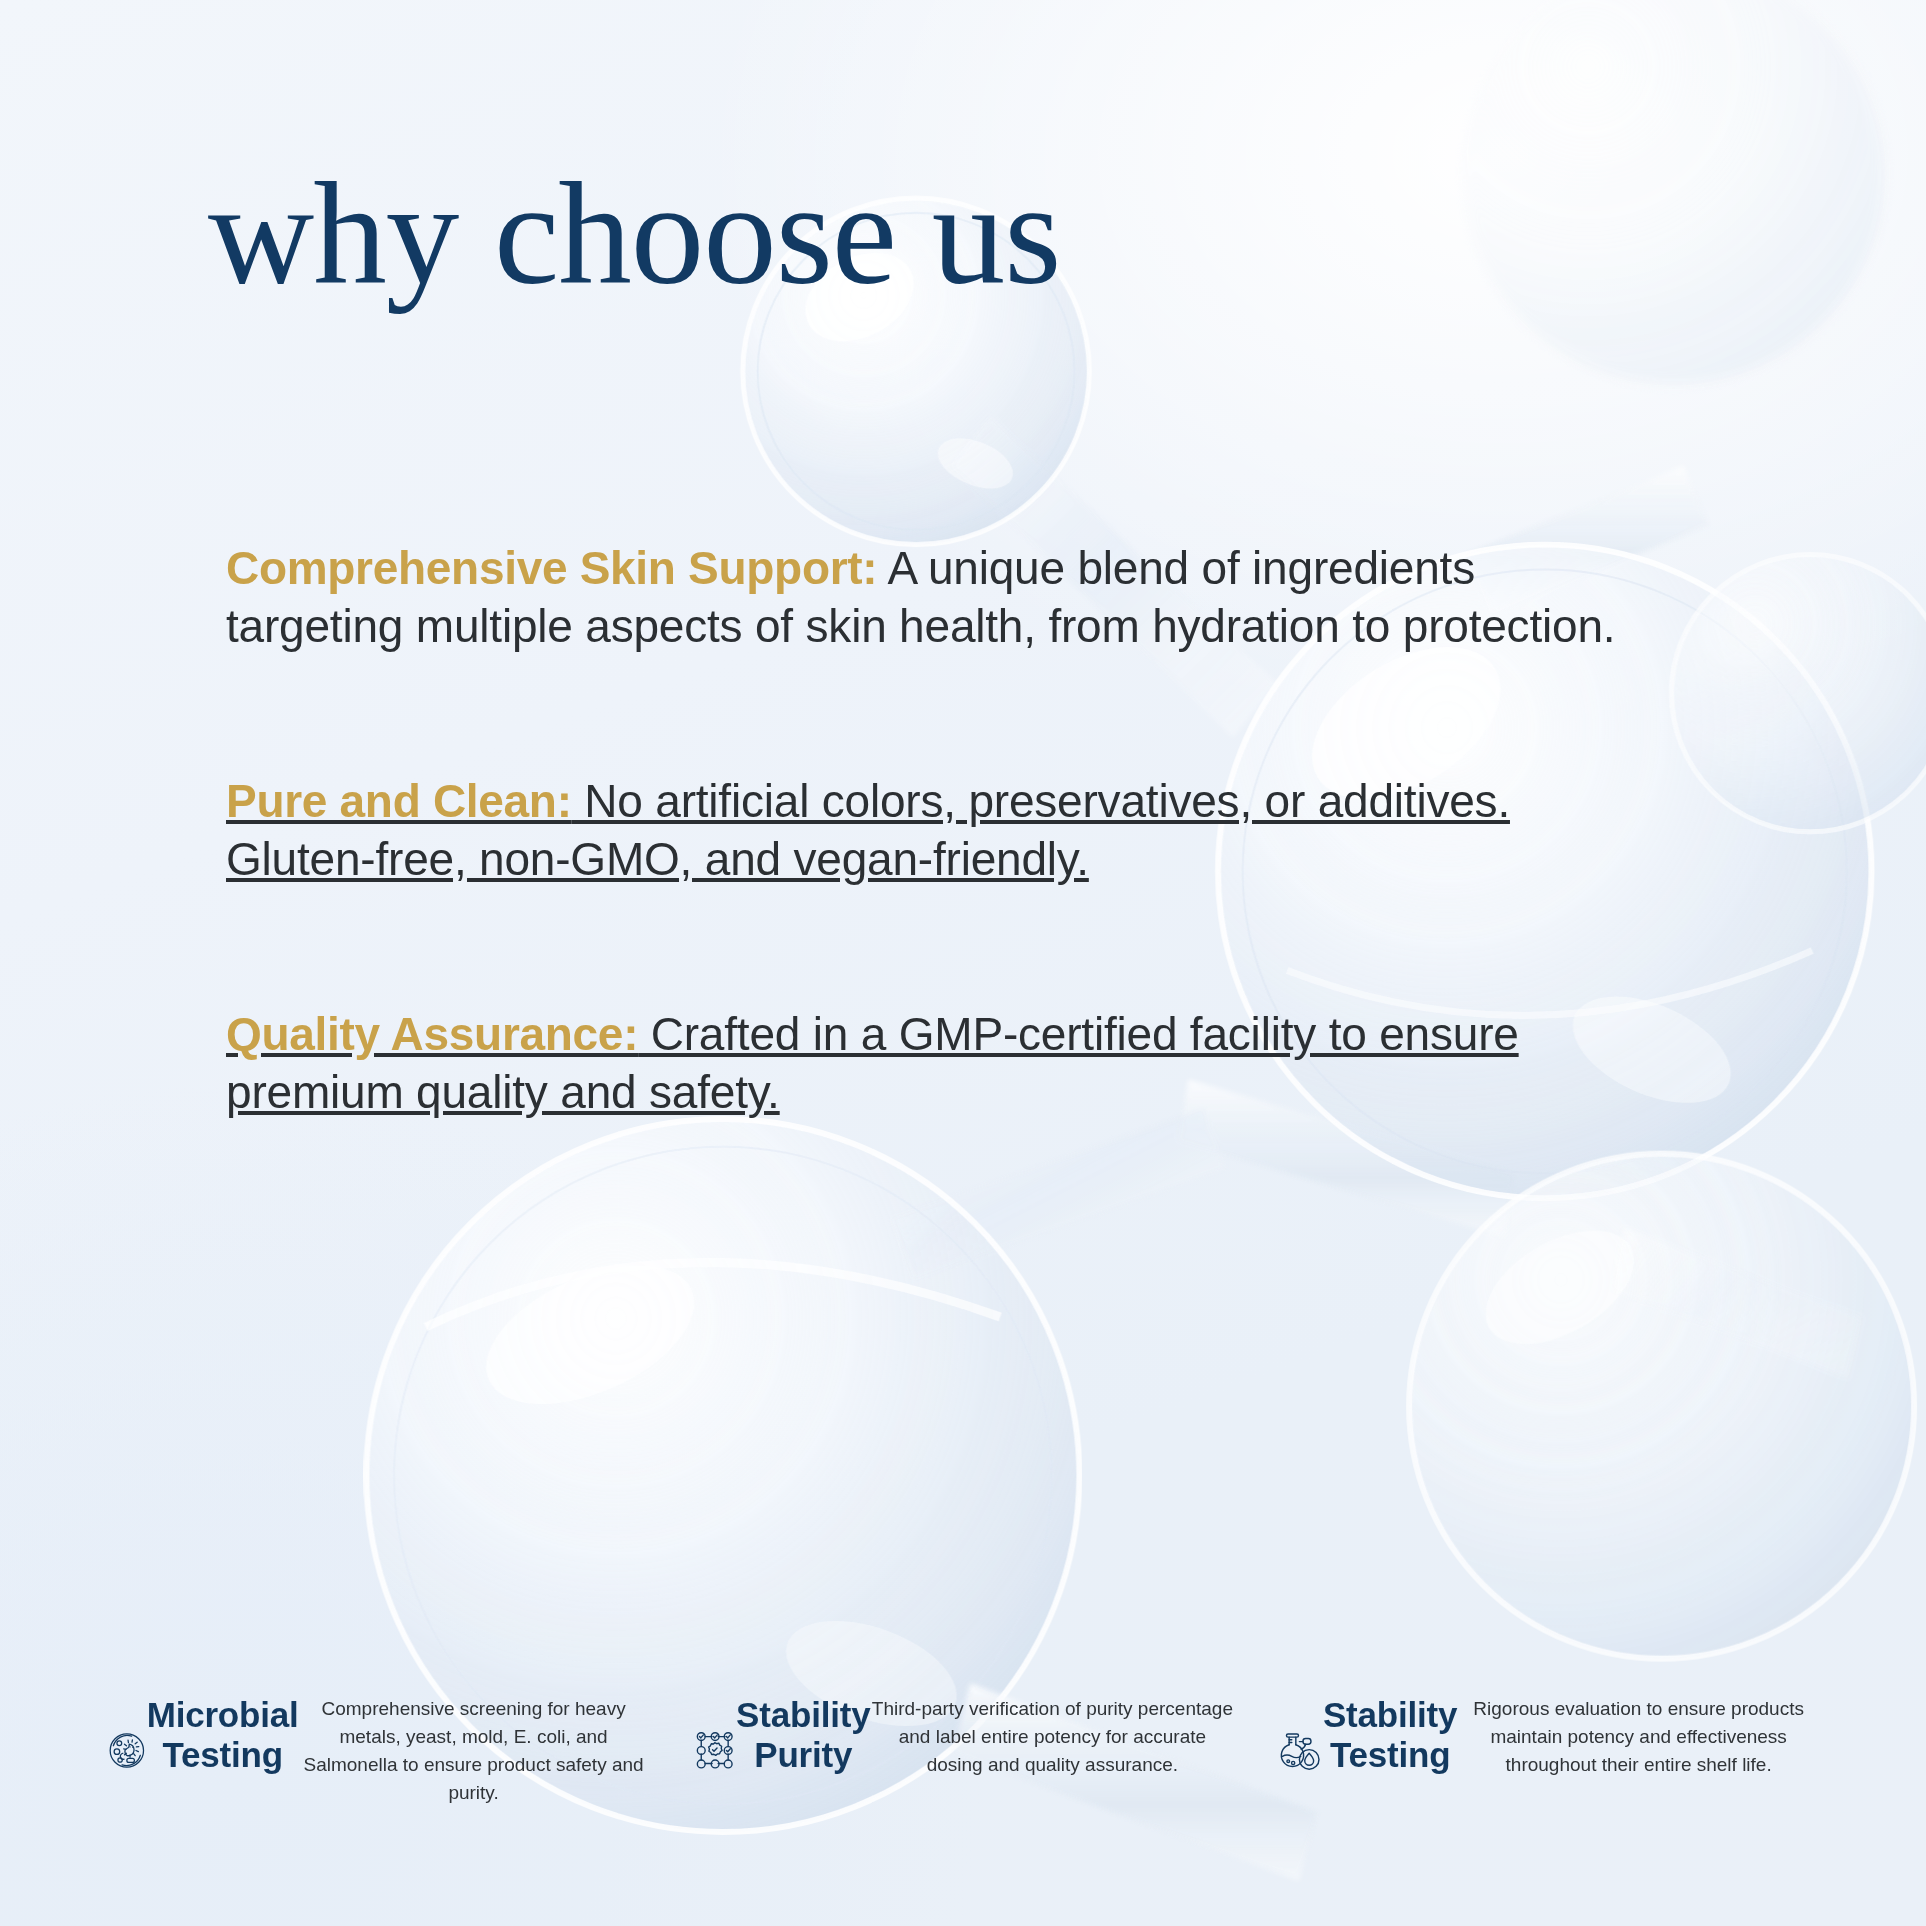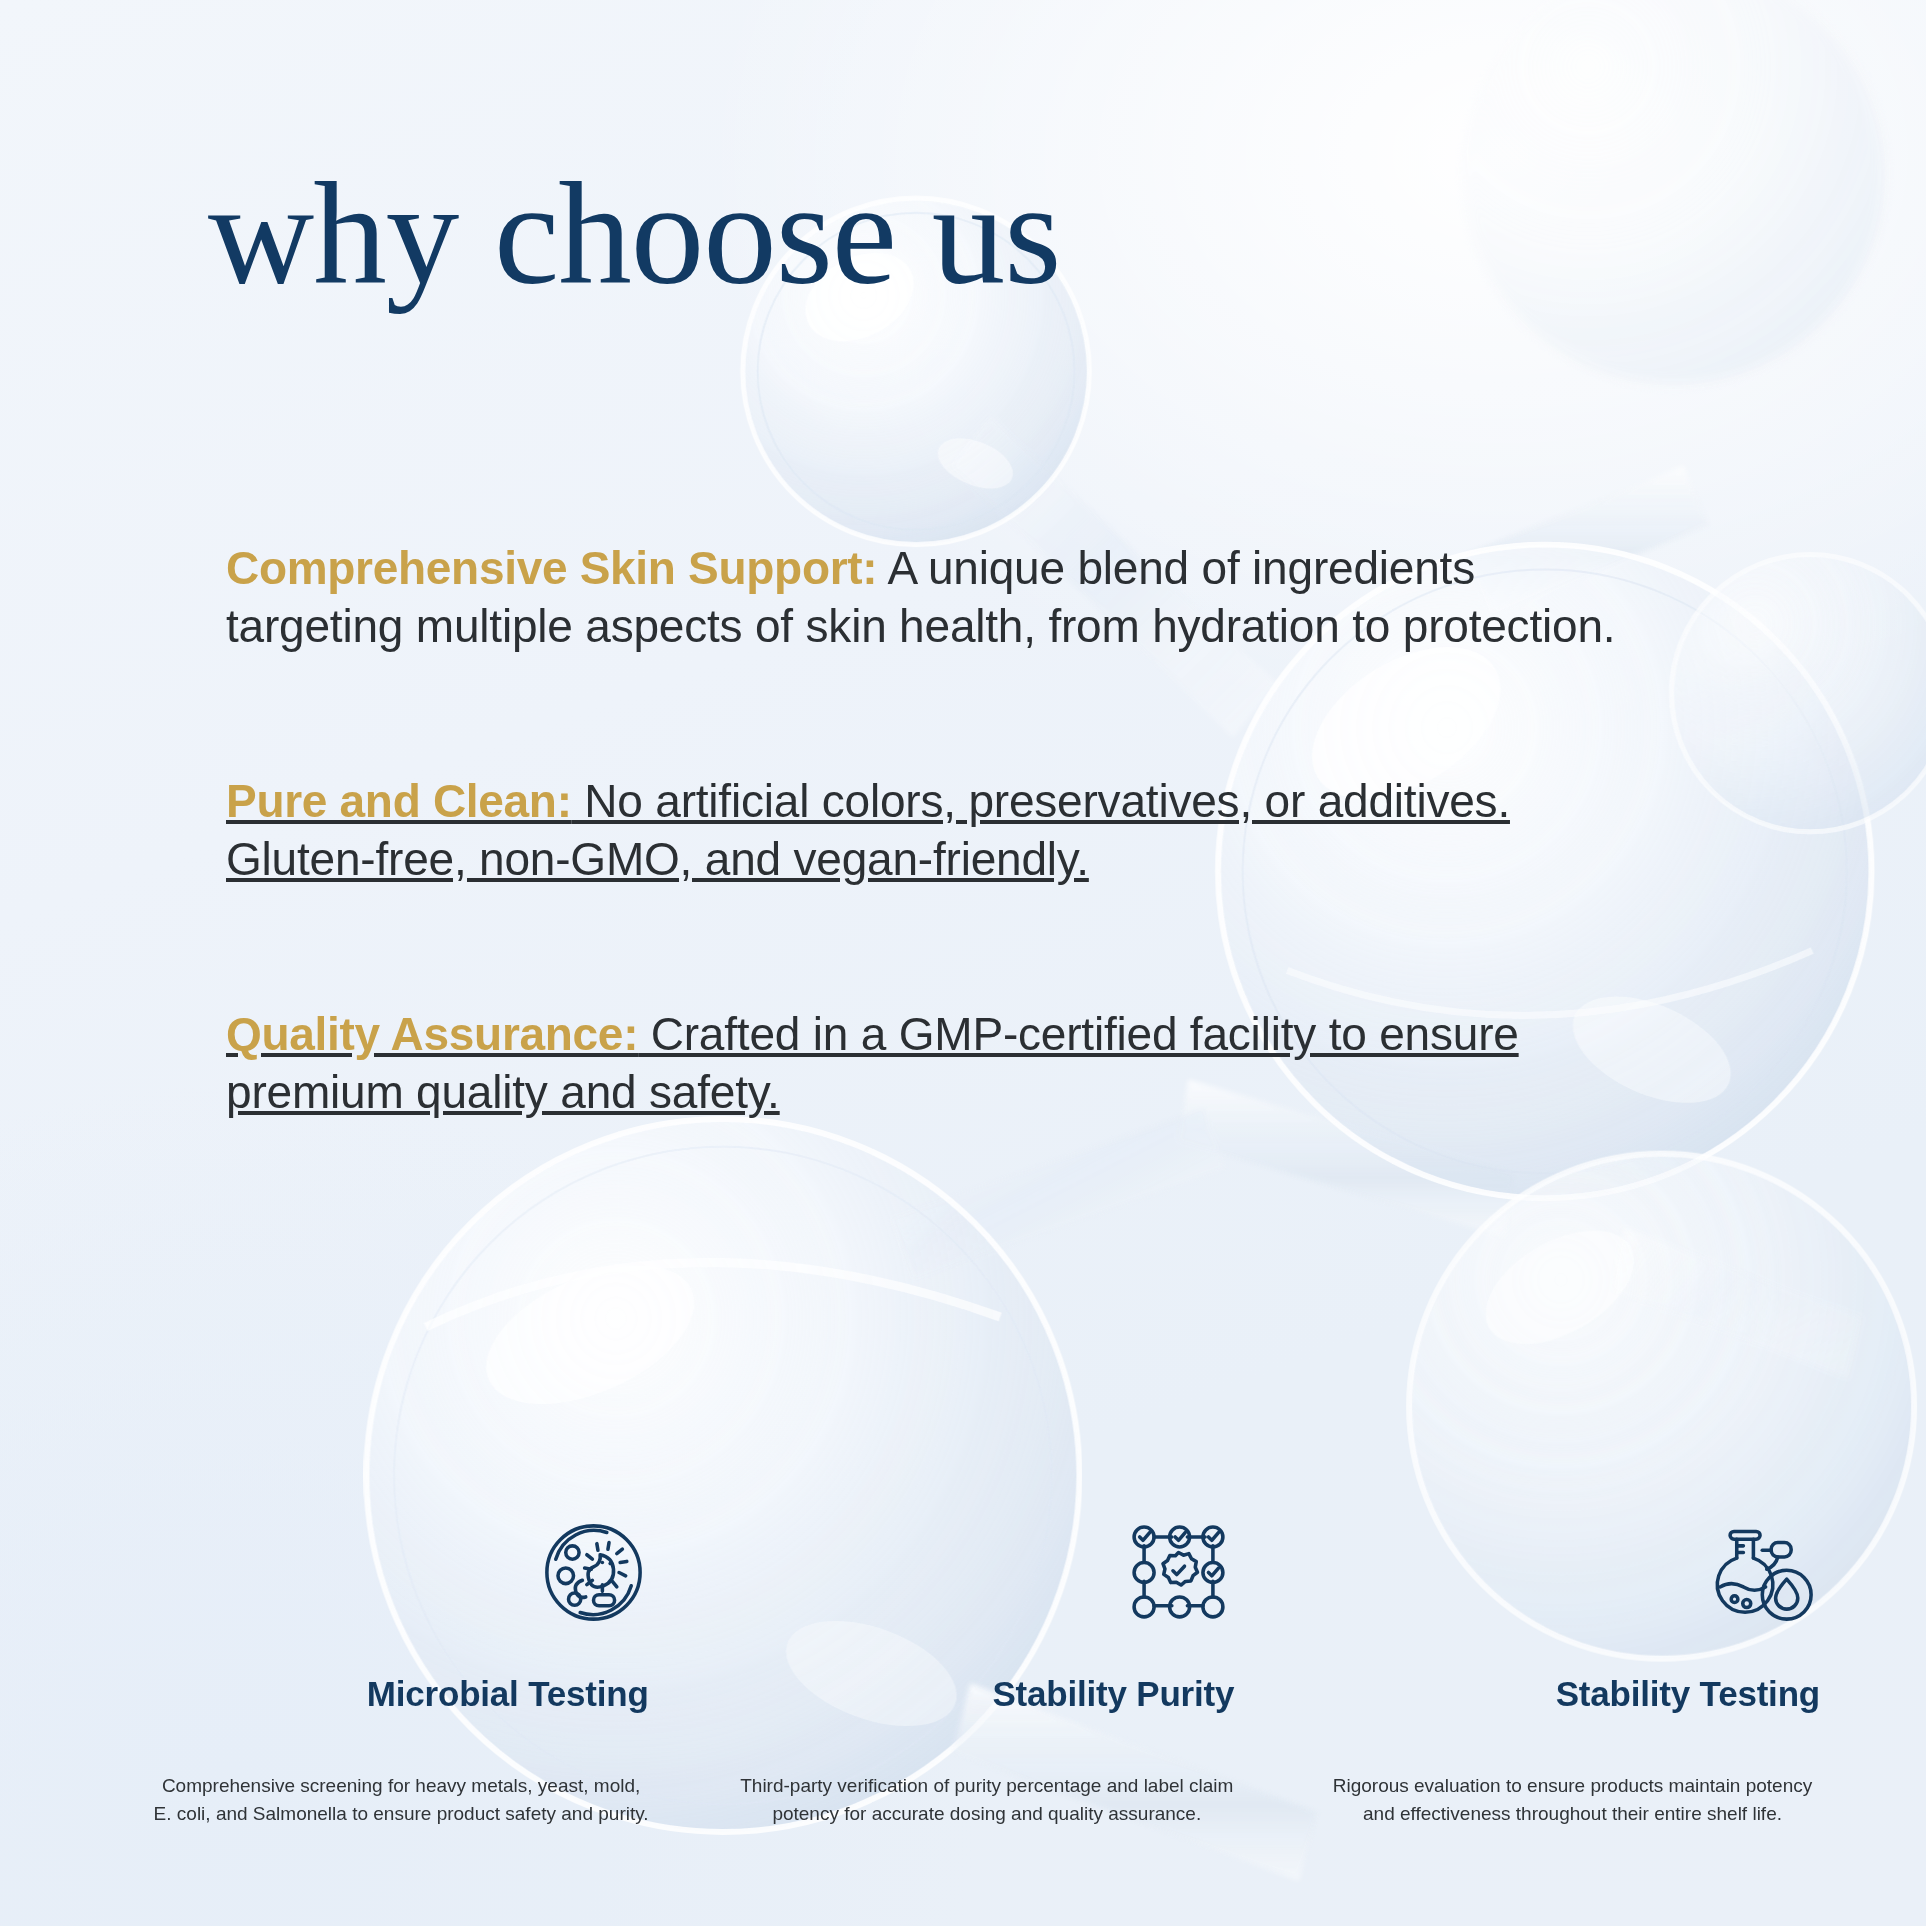--- a/index.html
+++ b/index.html
@@ -75,25 +75,23 @@
   .badges{
     position:absolute;
     left:85px; right:85px; bottom:99px;
     display:flex;
     justify-content:space-between;
     align-items:flex-start;
   }
   .badge{
     width:33.33%;
     display:flex;
-    flex-direction:column;
-    align-items:flex-end;
+    align-items:flex-start;
     text-align:center;
     padding:0 22px;
-    gap:24px;
   }
   .badge-icon{
     width:111px; height:111px;
     display:flex; align-items:center; justify-content:center;
     margin-bottom:22px;
   }
   .badge-icon svg{ width:100%; height:100%; display:block; }
   .badge-title{
     font-size:35px;
     font-weight:700;
@@ -269,21 +267,21 @@
           <circle cx="19" cy="50" r="9"></circle>
           <circle cx="19" cy="81" r="9"></circle>
           <circle cx="51" cy="81" r="9"></circle>
           <circle cx="81" cy="81" r="9"></circle>
 
           <path d="M50 32 l4.5 2.4 l4.8 -1.4 l2.4 4.6 l4.3 2.6 l-0.9 5 l2 4.6 l-4 3.1 l-1.9 4.7 l-5 0.5 l-3.9 3.2 l-4.3 -2.6 l-5 0.4 l-2.1 -4.6 l-4.2 -2.8 l1.1 -4.9 l-1.8 -4.7 l4.1 -2.9 l2.1 -4.6 l5 0.3 Z"></path>
           <path d="M45 48.5 l3.4 3.4 l7 -7.6"></path>
         </svg>
       </span>
       <div class="badge-title">Stability Purity</div>
-      <div class="badge-desc">Third-party verification of purity percentage and label claim potency for accurate dosing and quality assurance.</div>
+      <div class="badge-desc">Third-party verification of purity percentage and label entire potency for accurate dosing and quality assurance.</div>
     </div>
 
     <div class="badge">
       <span class="badge-icon">
         <svg viewBox="0 0 100 100" fill="none" stroke="#13395f" stroke-width="3.2" stroke-linecap="round" stroke-linejoin="round">
 
           <rect x="19" y="13" width="27" height="7" rx="3.5"></rect>
           <path d="M25 20 V37M40 20 V37"></path>
           <path d="M25 26 H31M25 32 H31"></path>
 

